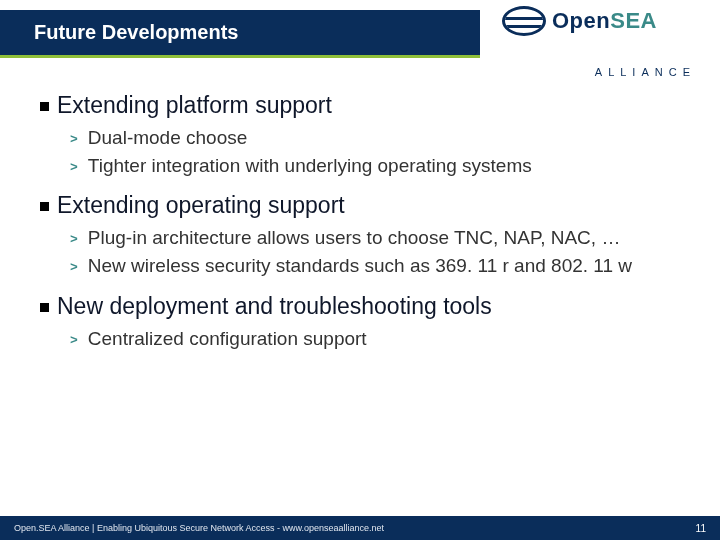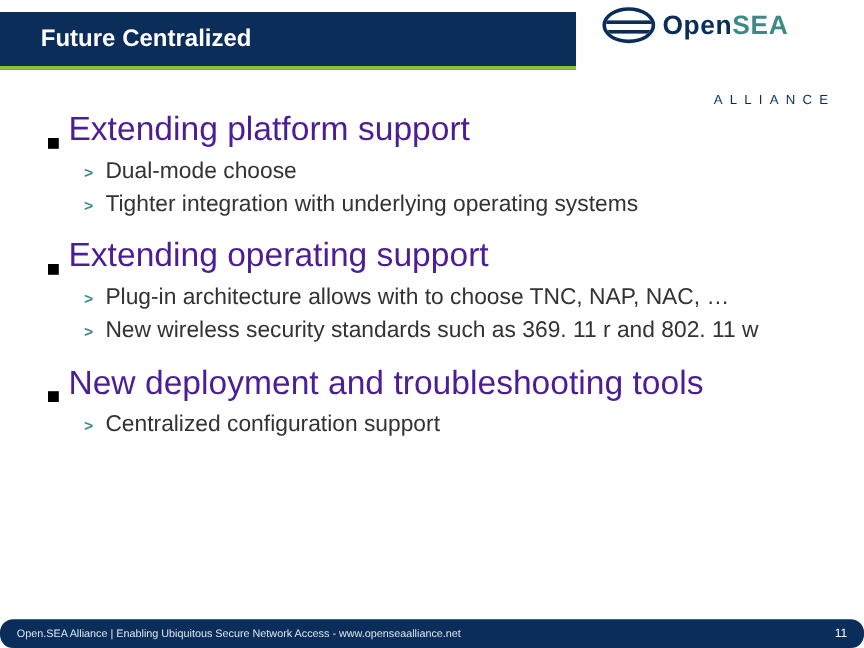--- a/index.html
+++ b/index.html
@@ -62,33 +62,33 @@
     color: var(--navy);
     letter-spacing: 0.5px;
     white-space: nowrap;
   }
   .logo-text .teal { color: var(--teal); }
   .logo-sub {
     align-self: flex-end;
     font-size: 11px;
     letter-spacing: 6px;
     color: var(--navy);
-    margin-top: 18px;
+    margin-top: 6px;
     margin-right: 6px;
   }
 
   .content {
     position: absolute;
     top: 92px; left: 40px; right: 40px;
   }
   .section { margin-bottom: 14px; }
   .section-heading {
-    display: flex; align-items: flex-end;
-    font-size: 28px;
-    color: #4c1d95;
+    display: flex; align-items: flex-start;
+    font-size: 23px;
+    color: #0f172a;
     margin-bottom: 6px;
   }
   .bullet-square {
     width: 9px; height: 9px; background: #000;
     margin-top: 10px; margin-right: 8px; flex: 0 0 auto;
   }
   .sub-list { margin-left: 30px; }
   .sub-item {
     display: flex; align-items: flex-start;
     font-size: 19px;
@@ -107,38 +107,37 @@
   }
   .sub-text { flex: 1; }
 
   .footer {
     position: absolute;
     left: 0; right: 0; bottom: 0;
     height: 24px;
     background: var(--navy);
     display: flex; align-items: center; justify-content: space-between;
     padding: 0 14px;
-    border-radius: 11px;
   }
   .footer-text {
     color: var(--footer-text);
     font-size: 9px;
   }
   .page-num {
     color: #fff;
     font-size: 10px;
   }
 </style>
 </head>
 <body>
 
 <div class="slide">
 
   <div class="title-bar">
-    <span class="title">Future Centralized</span>
+    <span class="title">Future Developments</span>
   </div>
 
   <div class="logo">
     <div class="logo-row">
       <div class="logo-mark"></div>
       <div class="logo-text">
         <span>Open</span><span class="teal">SEA</span>
       </div>
     </div>
     <div class="logo-sub">ALLIANCE</div>
@@ -164,21 +163,21 @@
     </div>
 
     <div class="section">
       <div class="section-heading">
         <span class="bullet-square"></span>
         <span>Extending operating support</span>
       </div>
       <div class="sub-list">
         <div class="sub-item">
           <span class="sub-caret">&gt;</span>
-          <span class="sub-text">Plug-in architecture allows with to choose TNC, NAP, NAC, …</span>
+          <span class="sub-text">Plug-in architecture allows users to choose TNC, NAP, NAC, …</span>
         </div>
         <div class="sub-item">
           <span class="sub-caret">&gt;</span>
           <span class="sub-text">New wireless security standards such as 369. 11 r and 802. 11 w</span>
         </div>
       </div>
     </div>
 
     <div class="section">
       <div class="section-heading">

